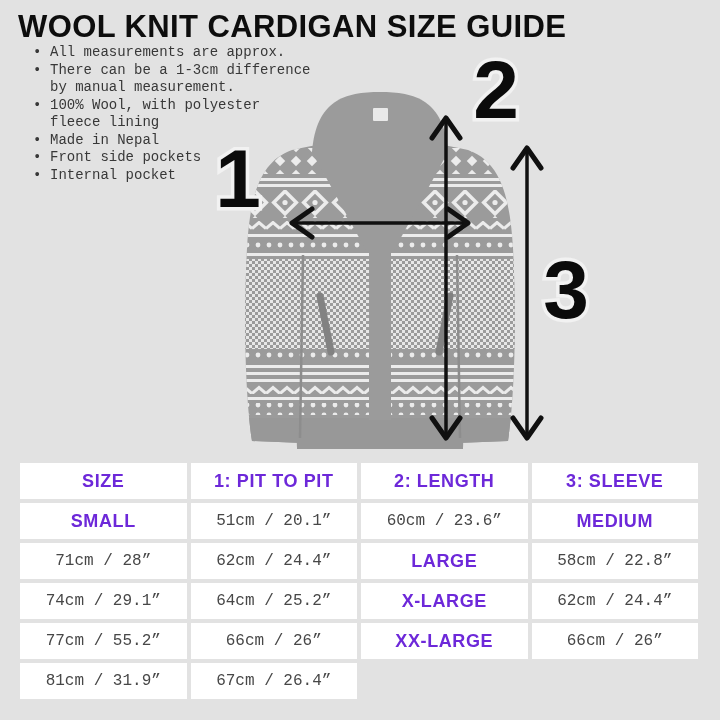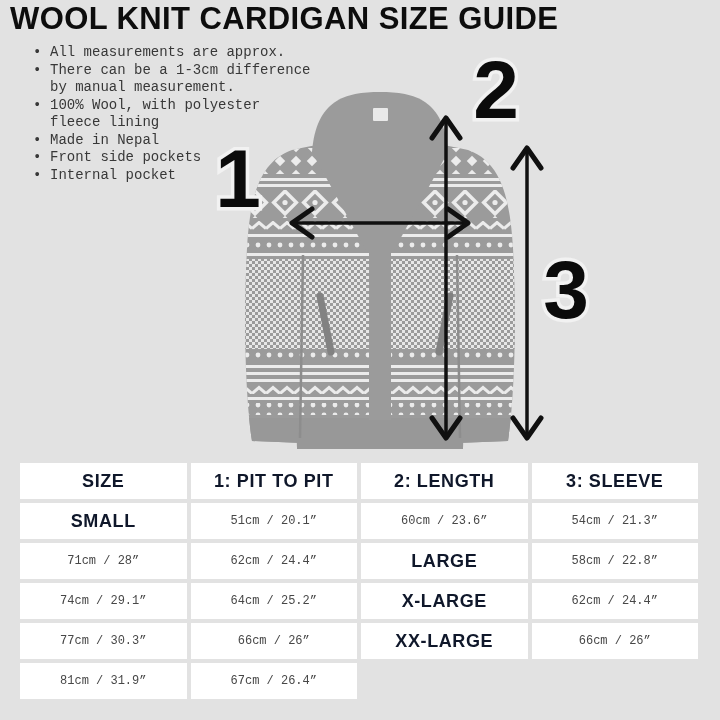--- a/index.html
+++ b/index.html
@@ -9,21 +9,21 @@
     width: 720px;
     height: 720px;
     background: #e2e2e2;
     overflow: hidden;
     font-family: "Liberation Sans", sans-serif;
   }
   .title {
     position: absolute;
     left: 10px;
     top: 1px;
-    margin: 0;
+    margin: 8px;
     font-size: 31px;
     font-weight: bold;
     letter-spacing: 0.4px;
     color: #0d0d0d;
     white-space: nowrap;
   }
   .bullets {
     position: absolute;
     left: 30px;
     top: 44px;
@@ -66,25 +66,25 @@
     background: #ffffff;
     display: flex;
     align-items: center;
     justify-content: center;
     overflow: hidden;
   }
   .cell.head, .cell.rowlabel {
     font-weight: bold;
     font-size: 18px;
     letter-spacing: 0.6px;
-    color: #0f172a;
+    color: #6d28d9;
   }
   .cell.val {
     font-family: "Liberation Mono", "DejaVu Sans Mono", monospace;
-    font-size: 12px;
+    font-size: 16px;
     color: #474747;
   }
 </style>
 </head>
 <body>
 
 <div class="page">
 
   <h1 class="title">WOOL KNIT CARDIGAN SIZE GUIDE</h1>
 
@@ -182,32 +182,32 @@
 
     <div class="cell head">SIZE</div>
     <div class="cell head">1: PIT TO PIT</div>
     <div class="cell head">2: LENGTH</div>
     <div class="cell head">3: SLEEVE</div>
 
     <div class="cell rowlabel">SMALL</div>
     <div class="cell val">51cm / 20.1”</div>
     <div class="cell val">60cm / 23.6”</div>
 
-    <div class="cell val">54cm / 21.3”</div>
+    <div class="cell rowlabel">MEDIUM</div>
     <div class="cell val">71cm / 28”</div>
     <div class="cell val">62cm / 24.4”</div>
 
     <div class="cell rowlabel">LARGE</div>
     <div class="cell val">58cm / 22.8”</div>
     <div class="cell val">74cm / 29.1”</div>
     <div class="cell val">64cm / 25.2”</div>
 
     <div class="cell rowlabel">X-LARGE</div>
     <div class="cell val">62cm / 24.4”</div>
-    <div class="cell val">77cm / 30.3”</div>
+    <div class="cell val">77cm / 55.2”</div>
     <div class="cell val">66cm / 26”</div>
 
     <div class="cell rowlabel">XX-LARGE</div>
     <div class="cell val">66cm / 26”</div>
     <div class="cell val">81cm / 31.9”</div>
     <div class="cell val">67cm / 26.4”</div>
   </div>
 
 </div>
 

